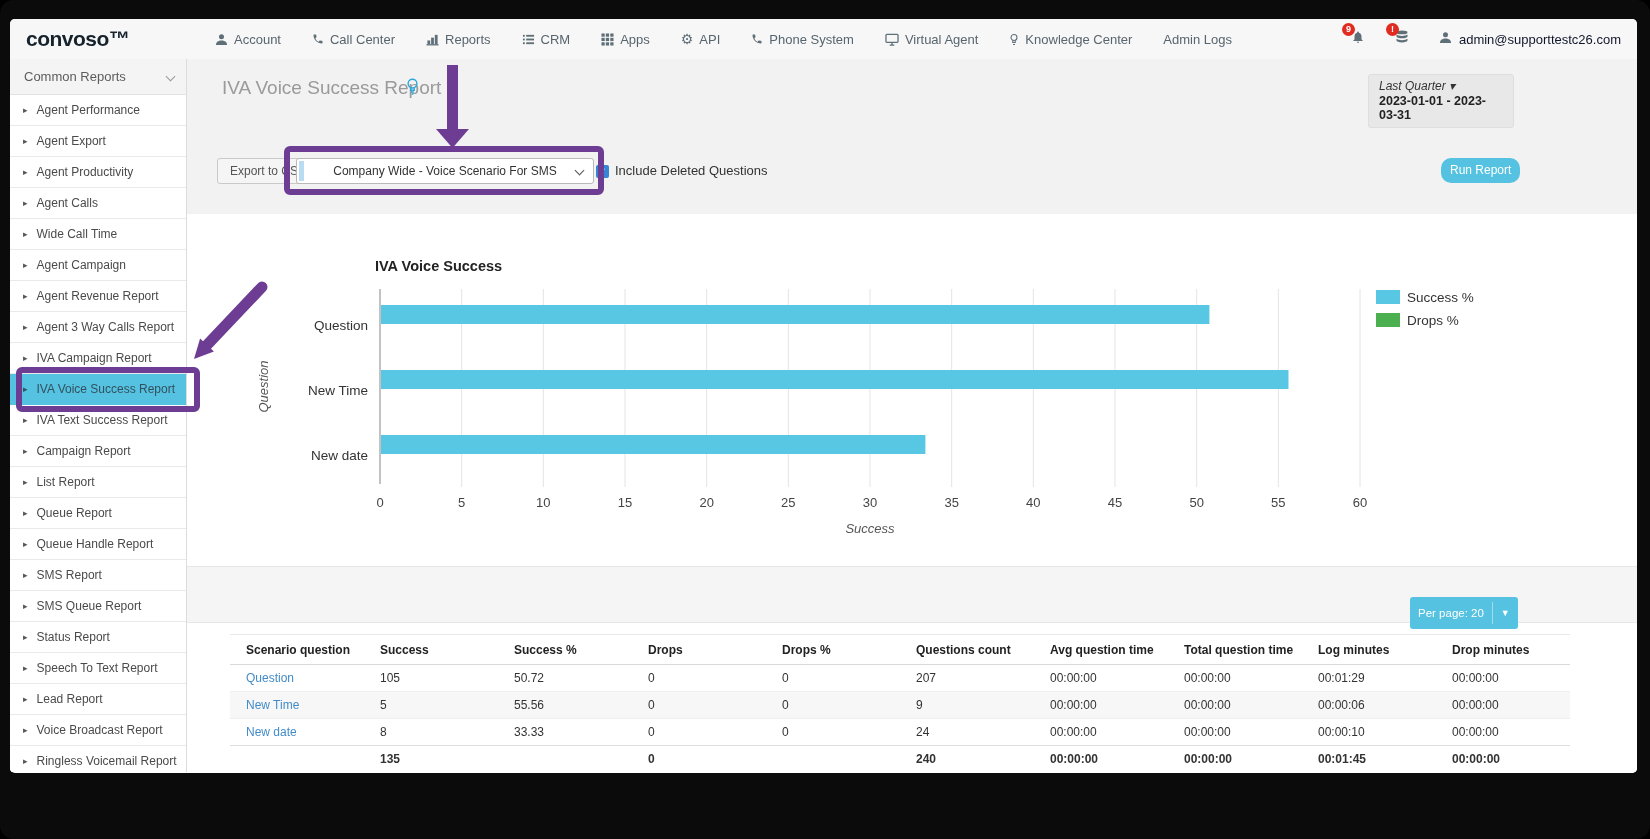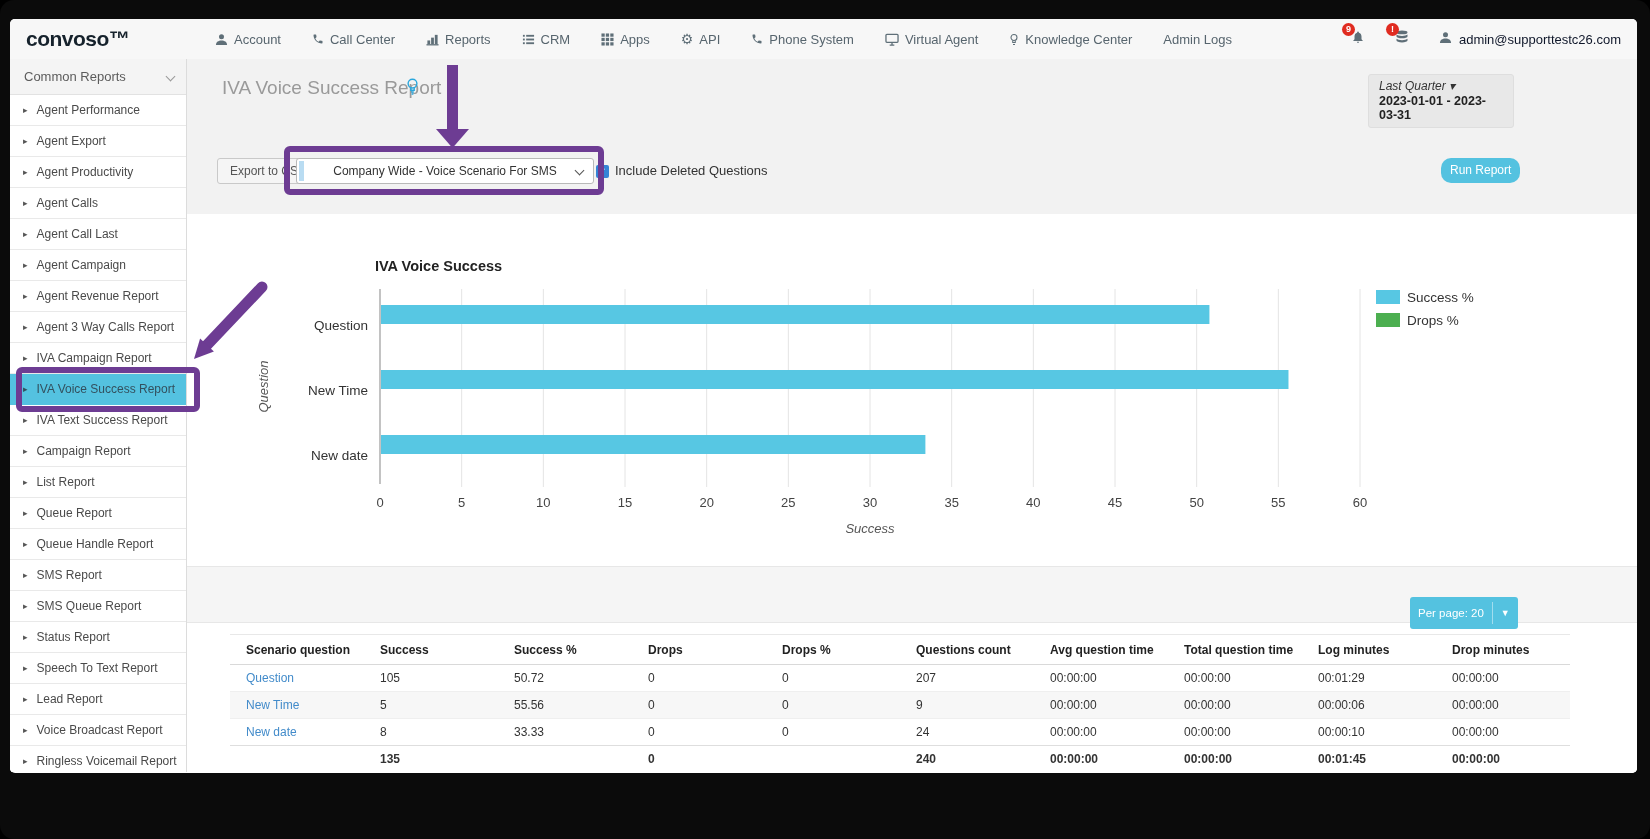--- a/index.html
+++ b/index.html
@@ -209,21 +209,21 @@
           <div class="side-item">
             <span class="caret">▸</span>
             <span>Agent Productivity</span>
           </div>
           <div class="side-item">
             <span class="caret">▸</span>
             <span>Agent Calls</span>
           </div>
           <div class="side-item">
             <span class="caret">▸</span>
-            <span>Agent Call Last</span>
+            <span>Wide Call Time</span>
           </div>
           <div class="side-item">
             <span class="caret">▸</span>
             <span>Agent Campaign</span>
           </div>
           <div class="side-item">
             <span class="caret">▸</span>
             <span>Agent Revenue Report</span>
           </div>
           <div class="side-item">

